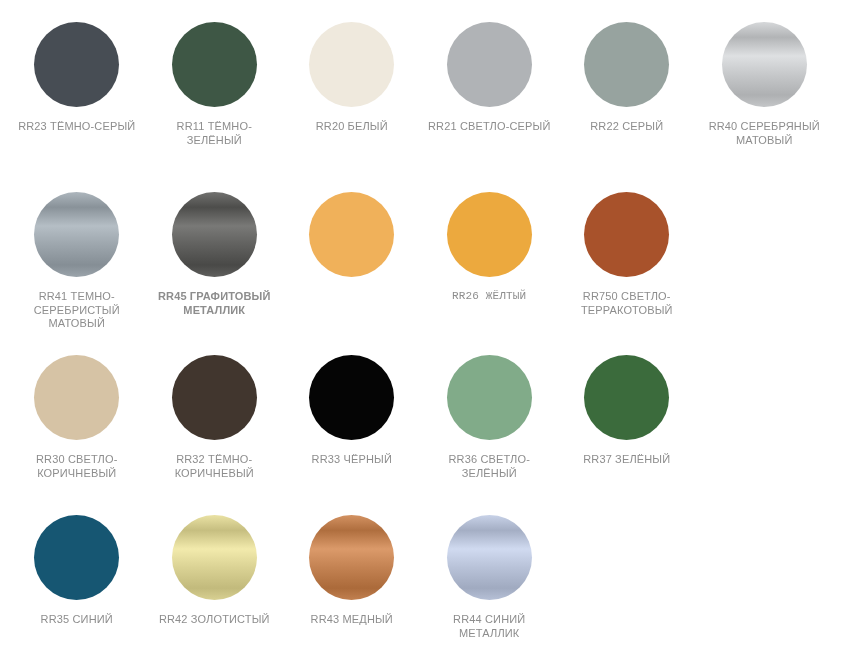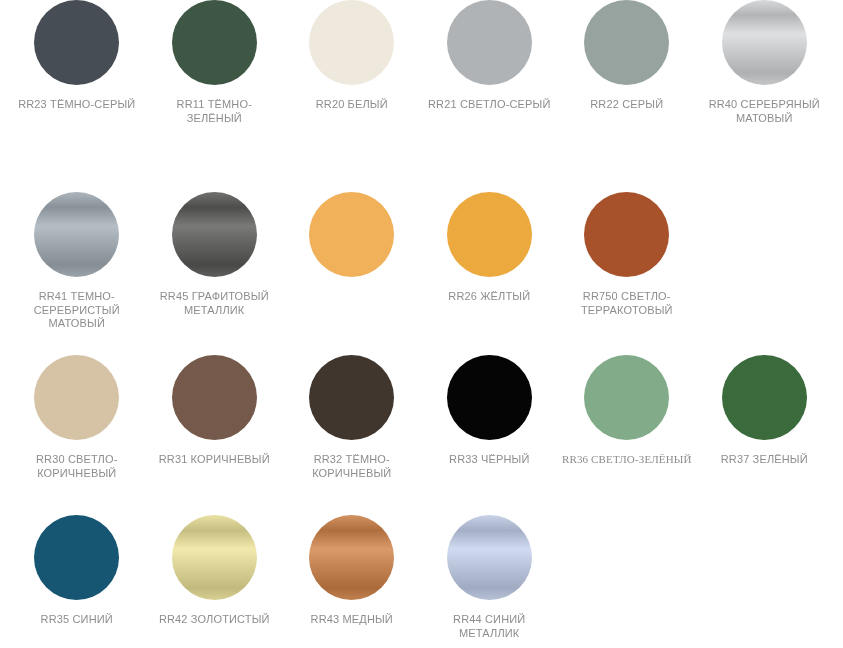--- a/index.html
+++ b/index.html
@@ -17,21 +17,21 @@
     position: relative;
     width: 843px;
     height: 648px;
     box-sizing: border-box;
   }
   .row {
     display: flex;
     width: 843px;
     box-sizing: border-box;
   }
-  .row-1 { height: 170px; }
+  .row-1 { height: 170px; padding-top: 22px; }
   .row-2 { height: 165px; padding-top: 22px; }
   .row-3 { height: 160px; padding-top: 20px; }
   .row-4 { height: 153px; padding-top: 20px; }
 
   .cell {
     width: 137.5px;
     display: flex;
     flex-direction: column;
     align-items: center;
     box-sizing: border-box;
@@ -93,59 +93,55 @@
 
   <div class="row row-2">
     <div class="cell">
       <div class="swatch" title="RR41 ТЕМНО- СЕРЕБРИСТЫЙ МАТОВЫЙ" style="background: linear-gradient(rgb(173, 182, 189) 0%, rgb(137, 146, 153) 18%, rgb(181, 190, 197) 40%, rgb(157, 166, 173) 62%, rgb(133, 142, 149) 86%, rgb(155, 164, 171) 100%);"></div>
       <div class="caption" style="color: rgb(141, 141, 141);">RR41 ТЕМНО-
 СЕРЕБРИСТЫЙ
 МАТОВЫЙ</div>
     </div>
     <div class="cell">
       <div class="swatch" title="RR45 ГРАФИТОВЫЙ МЕТАЛЛИК" style="background: linear-gradient(rgb(113, 113, 111) 0%, rgb(77, 77, 75) 18%, rgb(121, 121, 119) 40%, rgb(97, 97, 95) 62%, rgb(73, 73, 71) 86%, rgb(95, 95, 93) 100%);"></div>
-      <div class="caption" style="color: rgb(141, 141, 141);">RR45 ГРАФИТОВЫЙ
+      <div class="caption" style="color: rgb(141, 141, 141); font-weight: bold;">RR45 ГРАФИТОВЫЙ
 МЕТАЛЛИК</div>
     </div>
     <div class="cell">
       <div class="swatch" title="RR24 СВЕТЛО-ЖЁЛТЫЙ" style="background: rgb(240, 177, 90);"></div>
     </div>
     <div class="cell">
       <div class="swatch" title="RR26 ЖЁЛТЫЙ" style="background: rgb(236, 169, 62);"></div>
-      <div class="caption" style="color: rgb(141, 141, 141);">RR26 ЖЁЛТЫЙ</div>
+      <div class="caption" style="color: rgb(141, 141, 141); font-family: Liberation Mono, monospace;">RR26 ЖЁЛТЫЙ</div>
     </div>
     <div class="cell">
       <div class="swatch" title="RR750 СВЕТЛО- ТЕРРАКОТОВЫЙ" style="background: rgb(168, 82, 43);"></div>
       <div class="caption" style="color: rgb(141, 141, 141);">RR750 СВЕТЛО-
 ТЕРРАКОТОВЫЙ</div>
     </div>
   </div>
 
   <div class="row row-3">
     <div class="cell">
       <div class="swatch" title="RR30 СВЕТЛО- КОРИЧНЕВЫЙ" style="background: rgb(214, 195, 165);"></div>
       <div class="caption" style="color: rgb(141, 141, 141);">RR30 СВЕТЛО-
 КОРИЧНЕВЫЙ</div>
     </div>
     <div class="cell">
-      <div class="swatch" title="RR31 КОРИЧНЕВЫЙ" style="background: rgb(117, 89, 74);"></div>
-      <div class="caption" style="color: rgb(141, 141, 141);">RR31 КОРИЧНЕВЫЙ</div>
-    </div>
-    <div class="cell">
       <div class="swatch" title="RR32 ТЁМНО- КОРИЧНЕВЫЙ" style="background: rgb(65, 54, 46);"></div>
       <div class="caption" style="color: rgb(141, 141, 141);">RR32 ТЁМНО-
 КОРИЧНЕВЫЙ</div>
     </div>
     <div class="cell">
       <div class="swatch" title="RR33 ЧЁРНЫЙ" style="background: rgb(5, 5, 5);"></div>
       <div class="caption" style="color: rgb(141, 141, 141);">RR33 ЧЁРНЫЙ</div>
     </div>
     <div class="cell">
       <div class="swatch" title="RR36 СВЕТЛО-ЗЕЛЁНЫЙ" style="background: rgb(129, 171, 137);"></div>
-      <div class="caption" style="color: rgb(141, 141, 141); font-family: Liberation Serif, serif;">RR36 СВЕТЛО-ЗЕЛЁНЫЙ</div>
+      <div class="caption" style="color: rgb(141, 141, 141);">RR36 СВЕТЛО-ЗЕЛЁНЫЙ</div>
     </div>
     <div class="cell">
       <div class="swatch" title="RR37 ЗЕЛЁНЫЙ" style="background: rgb(59, 107, 60);"></div>
       <div class="caption" style="color: rgb(141, 141, 141);">RR37 ЗЕЛЁНЫЙ</div>
     </div>
   </div>
 
   <div class="row row-4">
     <div class="cell">
       <div class="swatch" title="RR35 СИНИЙ" style="background: rgb(22, 86, 114);"></div>

